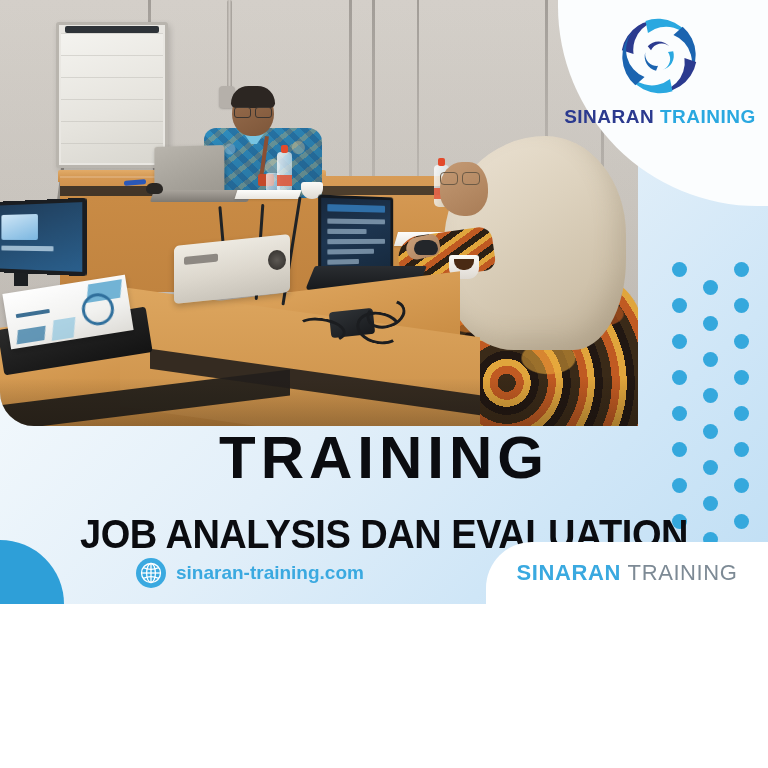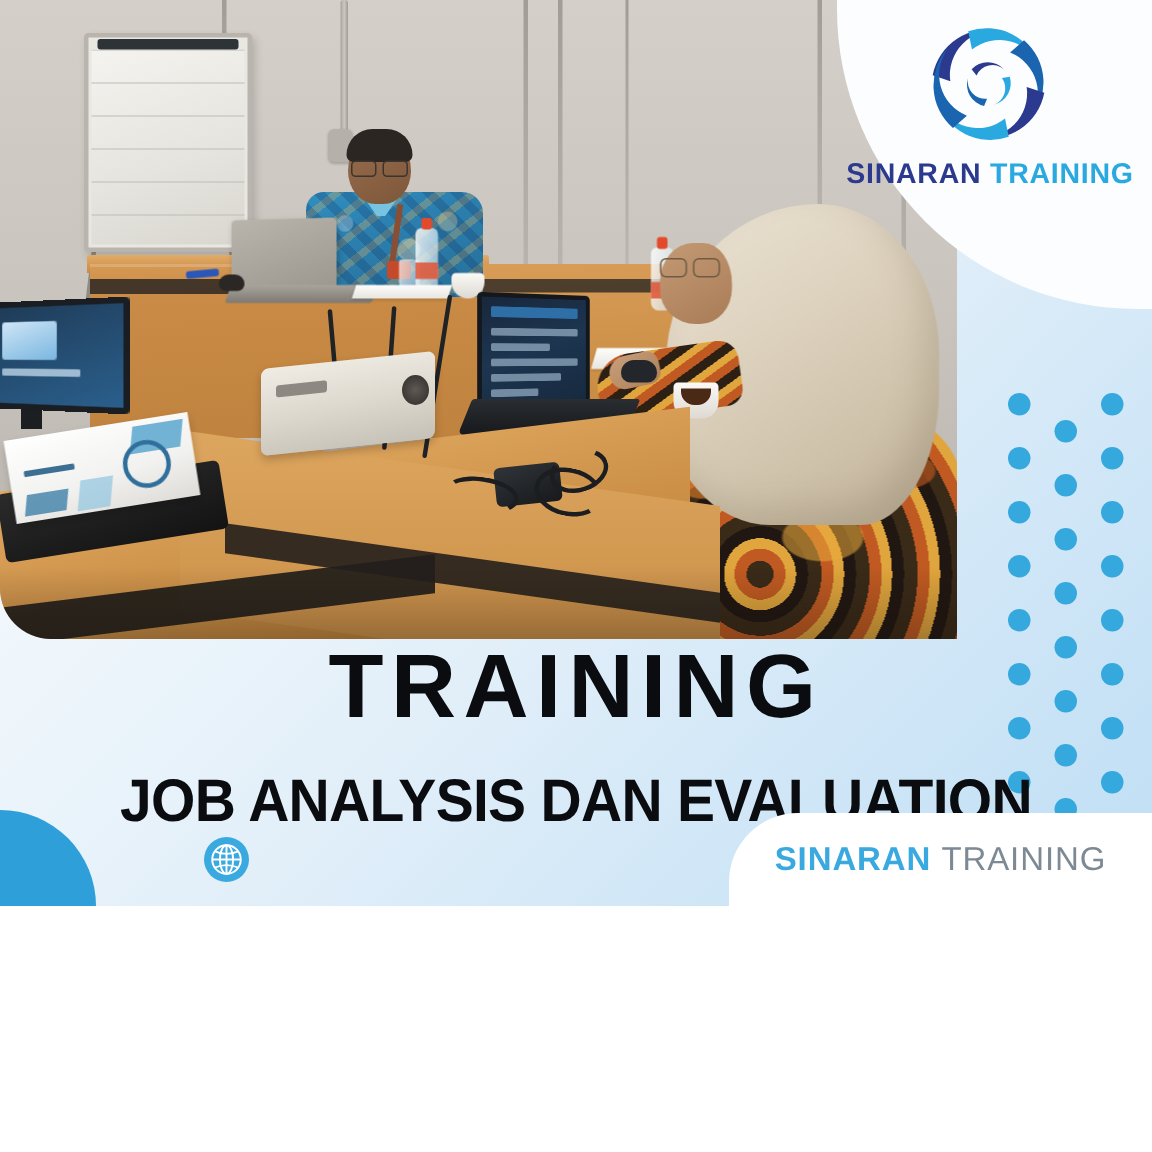--- a/index.html
+++ b/index.html
@@ -817,20 +817,21 @@
     <span class="globe-icon">
       <svg width="22" height="22" viewBox="0 0 22 22">
         <circle cx="11" cy="11" r="9.5" fill="none" stroke="#ffffff" stroke-width="1.3"></circle>
         <ellipse cx="11" cy="11" rx="4.4" ry="9.5" fill="none" stroke="#ffffff" stroke-width="1.3"></ellipse>
         <line x1="1.5" y1="11" x2="20.5" y2="11" stroke="#ffffff" stroke-width="1.3"></line>
         <path d="M 3.2 5.6 Q 11 9 18.8 5.6" fill="none" stroke="#ffffff" stroke-width="1.2"></path>
         <path d="M 3.2 16.4 Q 11 13 18.8 16.4" fill="none" stroke="#ffffff" stroke-width="1.2"></path>
         <line x1="11" y1="1.5" x2="11" y2="20.5" stroke="#ffffff" stroke-width="1.3"></line>
       </svg>
     </span>
+    <span class="footer-web-text">sinaran-training.com</span>
   </div>
 
   <div class="brand-panel">
     <div class="brand-text">
       <span class="b-blue">SINARAN</span><span class="b-gray">&nbsp;</span><span class="b-gray">TRAINING</span>
     </div>
   </div>
 
 </div>
 

